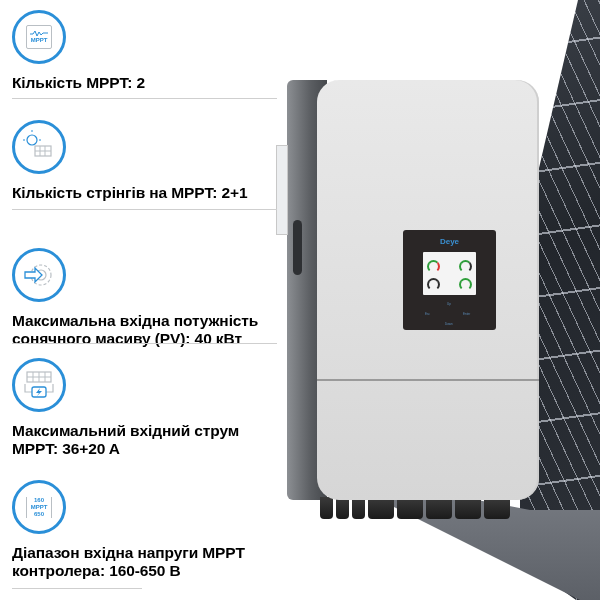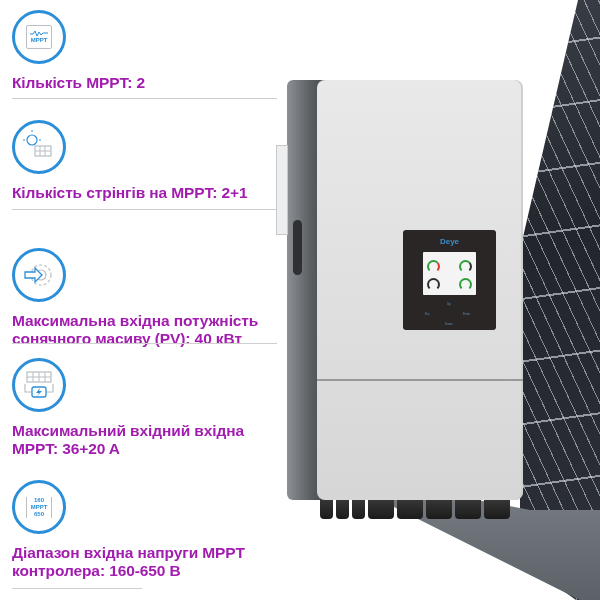--- a/index.html
+++ b/index.html
@@ -8,21 +8,21 @@
 
   .spec-list { position: absolute; left: 0; top: 0; width: 300px; height: 600px; z-index: 3; }
   .spec-item { position: absolute; left: 12px; width: 270px; }
   .icon-circle {
     width: 54px; height: 54px; border-radius: 50%;
     border: 3px solid #2a8fd8; background: #fff;
     display: flex; align-items: center; justify-content: center;
     position: relative;
   }
   .spec-label {
-    margin-top: 10px; font-size: 15.5px; font-weight: bold; color: #a21caf;
+    margin-top: 10px; font-size: 15.5px; font-weight: bold; color: #000000;
     line-height: 18px; letter-spacing: -0.1px;
   }
   .divider { position: absolute; left: 12px; width: 265px; height: 1px; background: #cfcfcf; }
 
   .mppt-box { width: 26px; height: 24px; border: 1.5px solid #b9bfc4; border-radius: 2px;
     display: flex; flex-direction: column; align-items: center; justify-content: center; }
   .mppt-box svg { width: 18px; height: 7px; }
   .mini { font-size: 6px; font-weight: bold; color: #2a8fd8; line-height: 7px; }
   .range { display:flex; flex-direction:column; align-items:center; border-left:1.5px solid #b9bfc4; border-right:1.5px solid #b9bfc4; padding: 0 4px; }
   .range .mini { color:#2a8fd8; }
@@ -55,23 +55,23 @@
   }
   .inv-bracket {
     position:absolute; left: 276px; top: 145px; width: 12px; height: 90px;
     background: #eceef0; border: 1px solid #c8c8c8; z-index: 2;
   }
   .inv-handle {
     position:absolute; left: 293px; top: 220px; width: 9px; height: 55px;
     background: #2e3033; border-radius: 5px; z-index: 3;
   }
   .inv-body {
-    position:absolute; left: 317px; top: 80px; width: 206px; height: 420px;
+    position:absolute; left: 317px; top: 80px; width: 222px; height: 420px;
     background: linear-gradient(180deg, #e9e9e9 0%, #dedede 60%, #d6d6d6 100%);
-    border-radius: 8px; z-index: 3;
+    border-radius: 22px; z-index: 3;
     box-shadow: -2px 0 0 #cfcfcf inset;
   }
   .inv-split { position:absolute; left: 0; right: 0; top: 299px; height: 2px; background: #9a9a9a; }
   .display-bezel {
     position:absolute; left: 86px; top: 150px; width: 93px; height: 100px;
     background: #2a2626; border-radius: 3px;
   }
   .brand { position:absolute; top: 7px; width: 100%; text-align:center; font-size: 8px; font-weight:bold; color:#3a8fd0; }
   .screen {
     position:absolute; left: 20px; top: 22px; width: 53px; height: 43px;
@@ -179,21 +179,21 @@
         <line x1="6" y1="9" x2="30" y2="9" stroke="#b9bfc4"></line>
           <line x1="12" y1="4" x2="12" y2="14" stroke="#b9bfc4"></line>
           <line x1="18" y1="4" x2="18" y2="14" stroke="#b9bfc4"></line>
           <line x1="24" y1="4" x2="24" y2="14" stroke="#b9bfc4"></line>
         <path d="M4 16 V24 H11 M32 16 V24 H25" fill="none" stroke="#b9bfc4" stroke-width="1.2"></path>
         <rect x="11" y="19" width="14" height="10" rx="2" fill="none" stroke="#2a8fd8" stroke-width="1.3"></rect>
         <path d="M19 20 L15 25 H18 L16 28 L21 23 H18 Z" fill="#2a8fd8"></path>
       </svg>
     </div>
     <div class="spec-label">
-      <div>Максимальний вхідний вхідна</div>
+      <div>Максимальний вхідний струм</div>
       <div>MPPT: 36+20 A</div>
     </div>
   </div>
 
   <div class="spec-item" style="top:480px">
     <div class="icon-circle">
       <div class="range">
         <span class="mini">160</span>
         <span class="mini">MPPT</span>
         <span class="mini">650</span>

